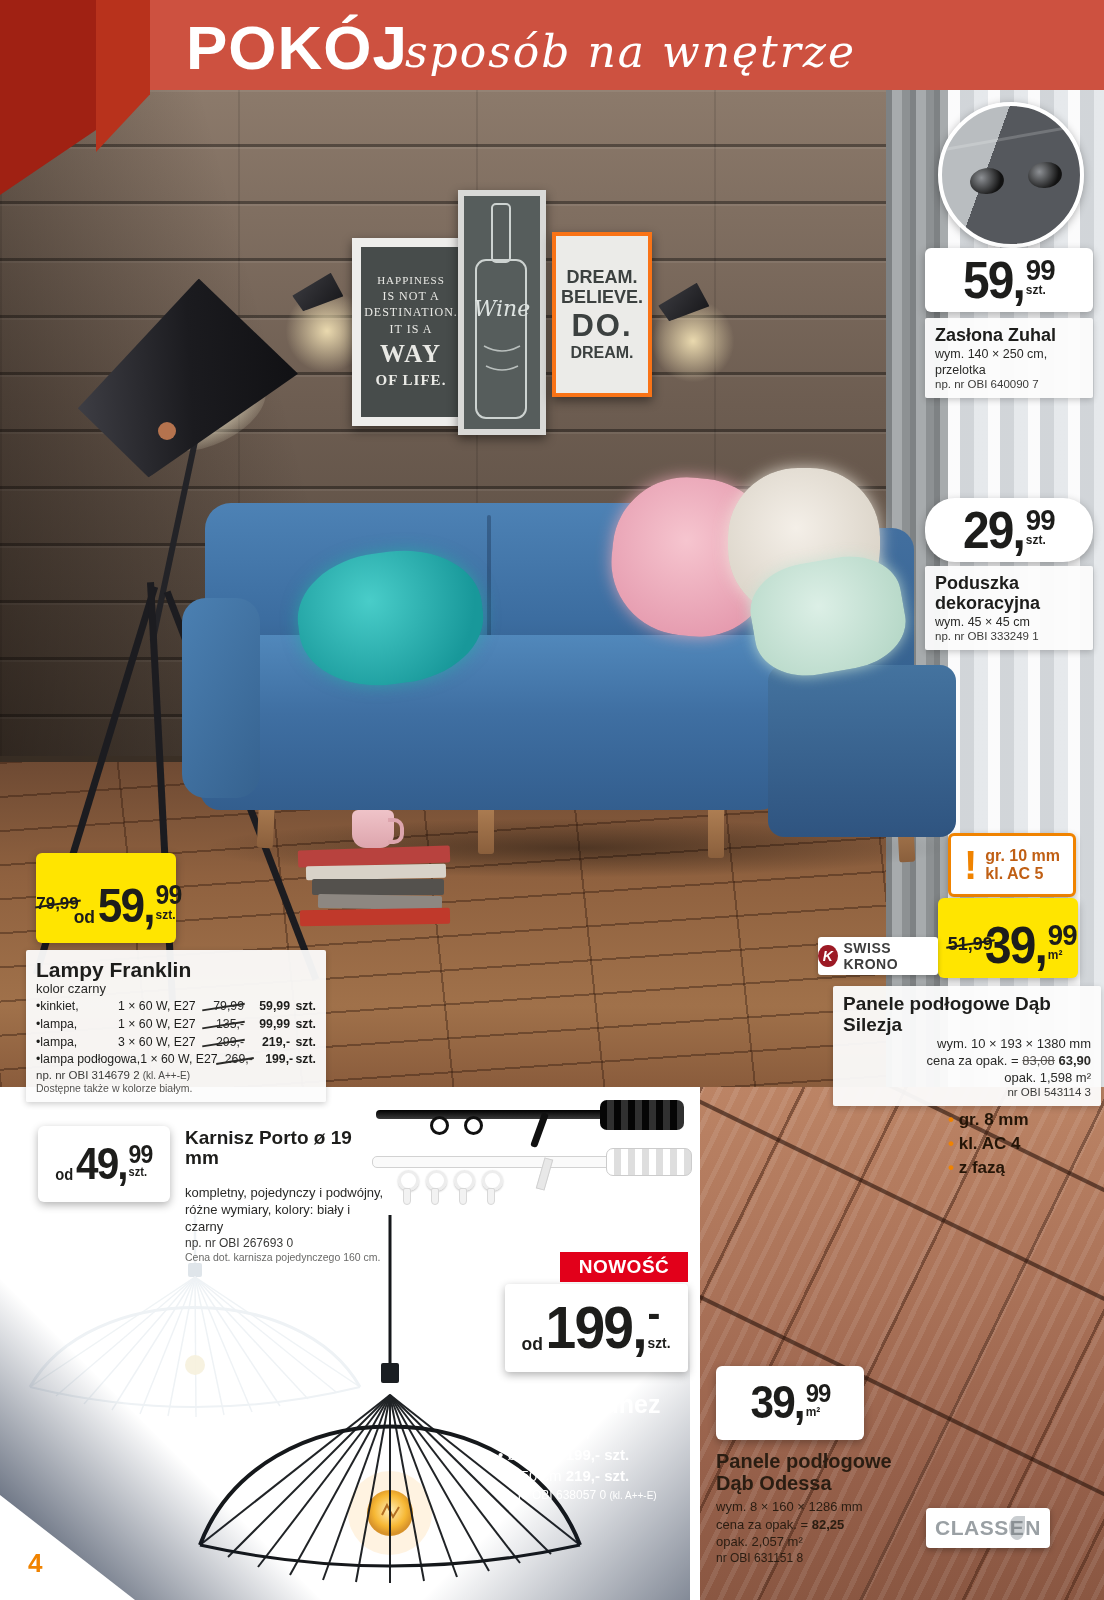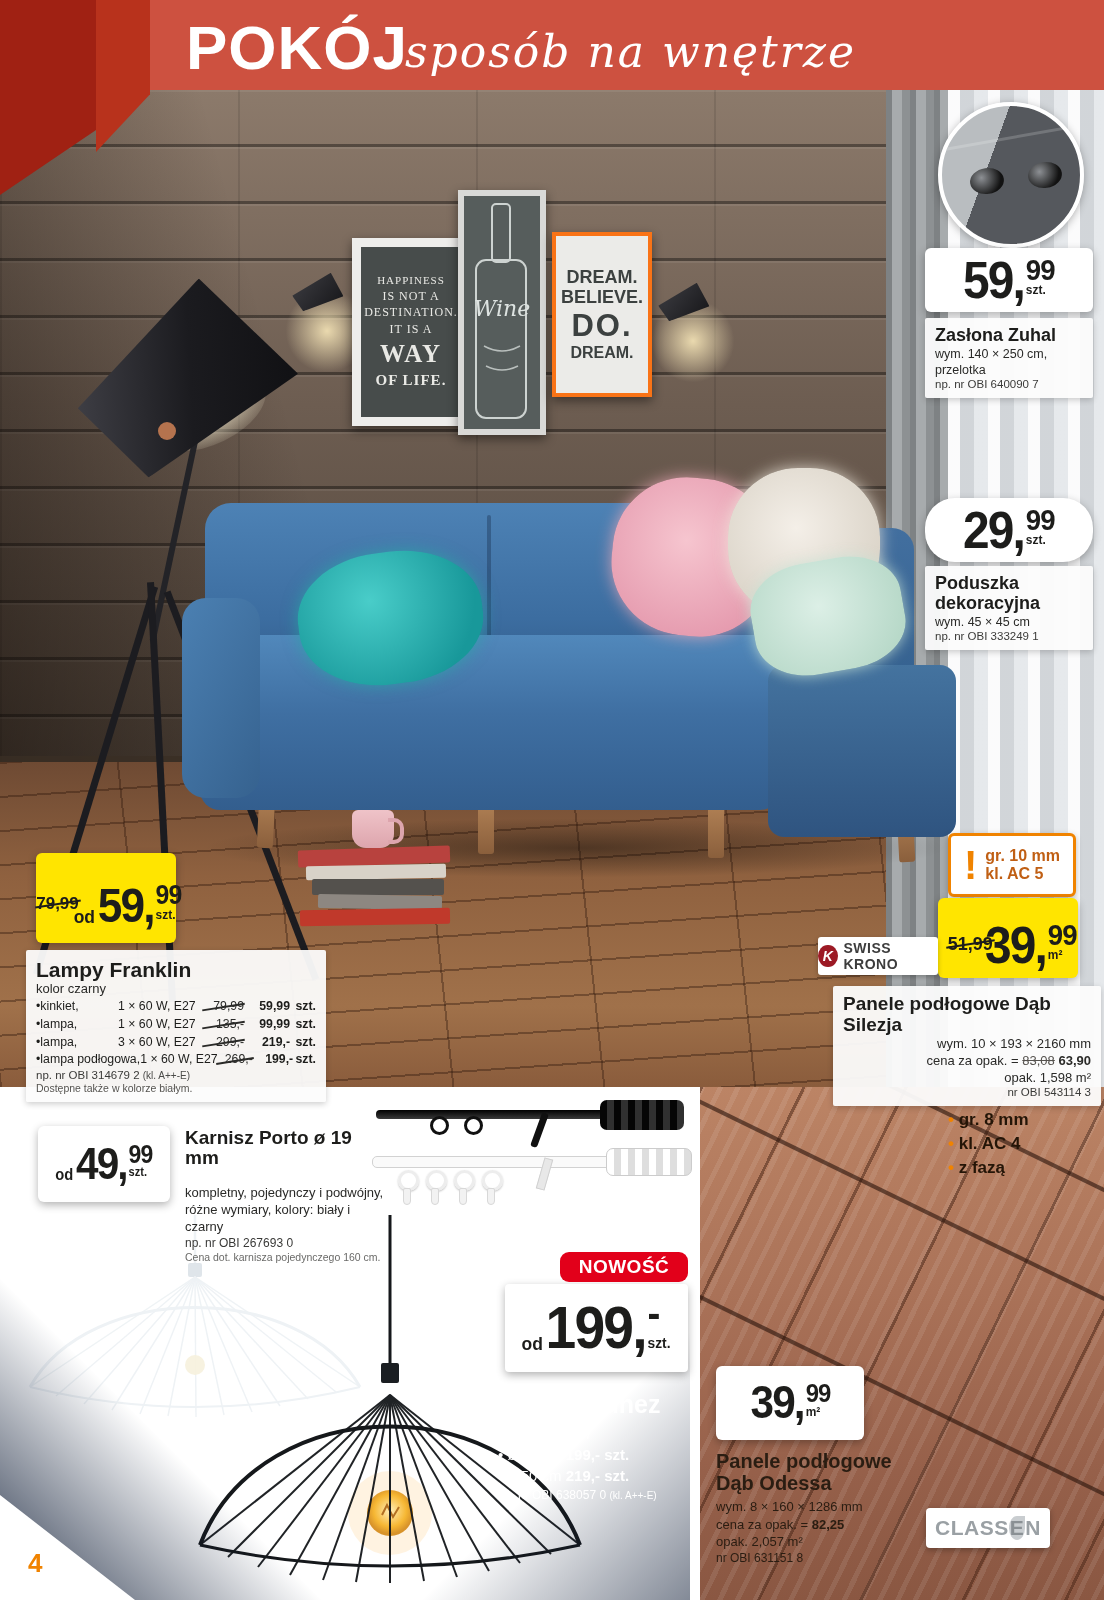--- a/index.html
+++ b/index.html
@@ -216,21 +216,21 @@
   .hk1{left:35px;top:96px;} .hk2{left:63px;top:96px;} .hk3{left:91px;top:96px;} .hk4{left:119px;top:96px;}
   .brk-wht{position:absolute;left:172px;top:66px;width:7px;height:30px;background:#e8e8e8;border:1px solid #d0d0d0;transform:rotate(16deg);}
 
   
   .nunez{left:0;top:1215px;width:690px;height:385px;overflow:hidden;
      background:radial-gradient(circle at 45% 35%,#4b7cb8 0%,#2c5democracy 0%,#2c5a94 45%,#1c3f70 90%),#1c3f70;}
   .nunez-dark{position:absolute;left:0;top:0;width:690px;height:385px;
      background:linear-gradient(45deg,rgba(8,22,48,.85) 0%,rgba(8,22,48,0) 30%),
                 linear-gradient(315deg,rgba(8,22,48,.5) 0%,rgba(8,22,48,0) 25%);}
   .badge-new{left:560px;top:1252px;width:128px;height:30px;background:#e2001a;color:#fff;font-weight:bold;
-     font-size:19px;display:flex;align-items:center;justify-content:center;letter-spacing:.5px;z-index:11;border-radius:9px;}
+     font-size:19px;display:flex;align-items:center;justify-content:center;letter-spacing:.5px;z-index:11;}
   .pt-nunez{left:505px;top:1284px;width:183px;height:88px;position:absolute;display:flex;align-items:center;justify-content:center;border-radius:4px;}
   .pt-nunez .pod{font-size:19px;}
   .pt-nunez .pm{font-size:60px;} .pt-nunez .psup{font-size:42px;line-height:.6;} .pt-nunez .punit{font-size:15px;margin-top:8px;}
   .in-nunez{left:498px;top:1390px;width:190px;color:#fff;z-index:11;}
   .in-nunez .t{font-size:25px;font-weight:bold;margin-bottom:4px;}
   .in-nunez .d{font-size:15px;line-height:1.4;}
   .in-nunez .it{font-size:15px;line-height:1.4;}
   .in-nunez .it::before{content:"• ";}
   .in-nunez b{font-weight:bold;}
   .in-nunez .nr{font-size:12px;margin-top:2px;}
@@ -400,21 +400,21 @@
         <span class="punit">m²</span>
       </span>
     </div>
   </div>
   <div class="abs swiss">
     <span class="sk-ic">K</span>
     <span class="sk-tx">SWISS KRONO</span>
   </div>
   <div class="abs info in-silezja">
     <div class="t">Panele podłogowe Dąb Silezja</div>
-    <div class="d">wym. 10 × 193 × 2160 mm</div>
+    <div class="d">wym. 10 × 193 × 1380 mm</div>
     <div class="d">
       <span>cena za opak. =</span>
       <span class="gstrike">83,08</span>
       <b>63,90</b>
     </div>
     <div class="d">opak. 1,598 m²</div>
     <div class="nr">nr OBI 543114 3</div>
   </div>
 
   <div class="ptag ytag pt-franklin">

